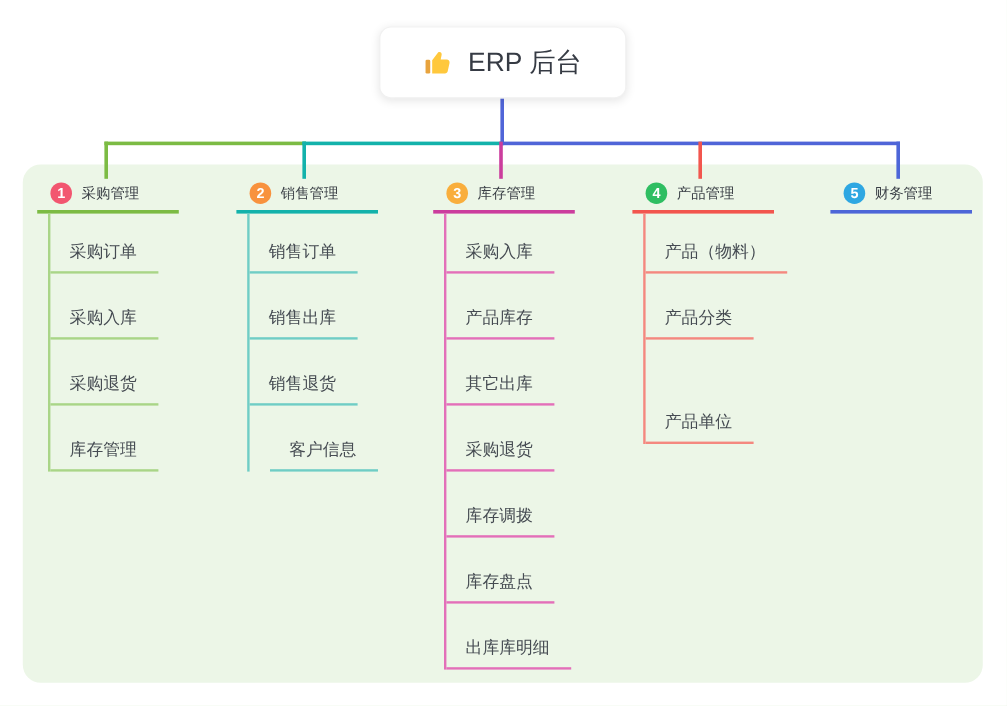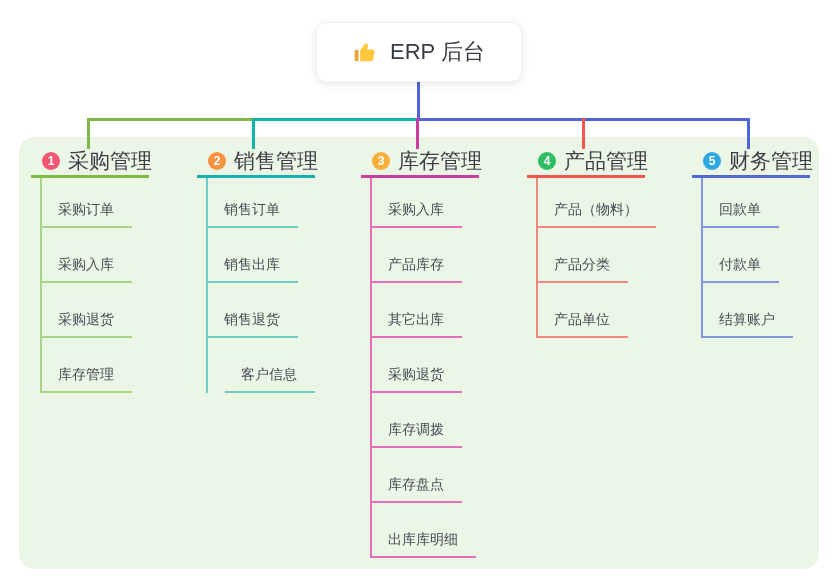--- a/index.html
+++ b/index.html
@@ -35,21 +35,21 @@
     display: flex; align-items: center; gap: 8px;
     width: 118px; height: 28px; box-sizing: content-box;
     border-bottom: 3px solid #000; padding-bottom: 0;
   }
   .badge {
     width: 18px; height: 18px; border-radius: 50%;
     color: #fff; font-size: 12px; font-weight: bold;
     display: inline-flex; align-items: center; justify-content: center;
     flex: 0 0 18px; margin-left: 11px;
   }
-  .branch-label { font-size: 21px; color: #3a3f46; white-space: nowrap; }
+  .branch-label { font-size: 12px; color: #3a3f46; white-space: nowrap; }
 
   .children {
     list-style: none; margin: 0 0 0 9px; padding: 0;
     border-left: 2px solid #ccc; width: max-content;
   }
   .children li {
     height: 55px; box-sizing: border-box;
     display: flex; align-items: flex-end;
     padding: 0 18px 7px 16px;
     border-bottom: 2px solid #ccc;
@@ -126,28 +126,23 @@
         </ul>
       </div>
       <div class="branch" style="left: 527px;">
         <div class="branch-title" style="border-bottom-color: rgb(242, 86, 78);">
           <span class="badge" style="background: rgb(47, 190, 98);">4</span>
           <span class="branch-label">产品管理</span>
         </div>
         <ul class="children" style="border-left-color: rgb(244, 136, 127);">
           <li style="border-bottom-color: rgb(244, 136, 127);">产品（物料）</li>
           <li style="border-bottom-color: rgb(244, 136, 127);">产品分类</li>
-          <li style="border-bottom-color: rgb(244, 136, 127);">产品单位</li>
+          <li style="border-bottom-color: rgb(244, 136, 127); margin-top: 32px;">产品单位</li>
         </ul>
       </div>
       <div class="branch" style="left: 692px;">
         <div class="branch-title" style="border-bottom-color: rgb(77, 102, 216);">
           <span class="badge" style="background: rgb(46, 167, 226);">5</span>
           <span class="branch-label">财务管理</span>
         </div>
-        <ul class="children" style="border-left-color: rgb(131, 150, 222);">
-          <li style="border-bottom-color: rgb(131, 150, 222);">回款单</li>
-          <li style="border-bottom-color: rgb(131, 150, 222);">付款单</li>
-          <li style="border-bottom-color: rgb(131, 150, 222);">结算账户</li>
-        </ul>
       </div>
     </div>
 </div>
 
 </body></html>

